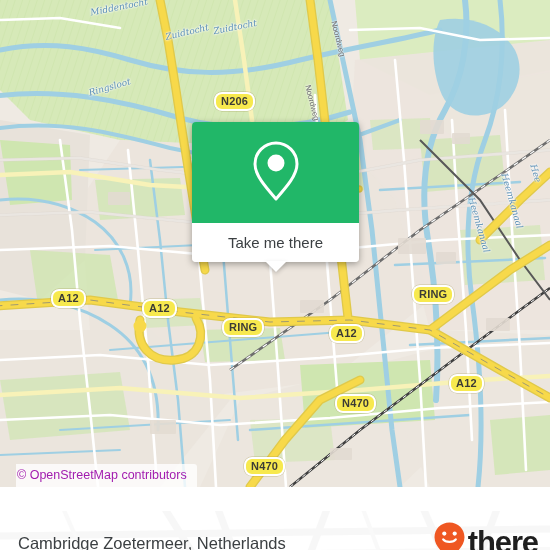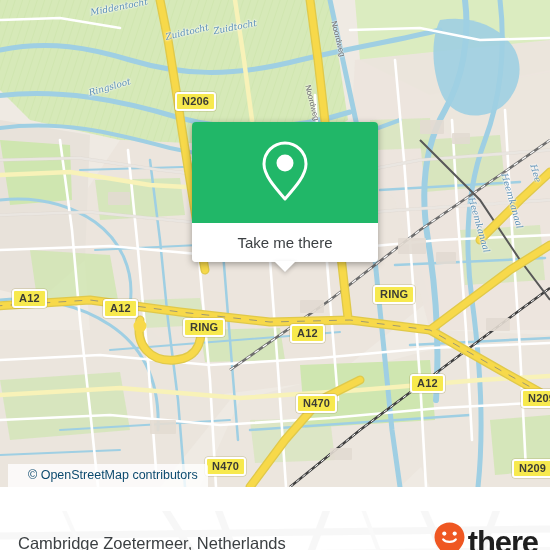--- a/index.html
+++ b/index.html
@@ -22,29 +22,30 @@
     overflow: hidden;
     background: #efeae4;
   }
   .map-svg { position: absolute; left: 0; top: 0; width: 550px; height: 487px; }
 
   
   .shield {
     position: absolute;
     background: #f7e94e;
     border: 2px solid #ffffff;
-    border-radius: 3px;
+    border-radius: 8px;
     color: #3b3b36;
     font-size: 11px;
     font-weight: bold;
     letter-spacing: .2px;
     padding: 1px 5px 2px 5px;
     line-height: 12px;
     white-space: nowrap;
     box-shadow: 0 0 0 0.5px rgba(150,140,60,.45);
+    margin-left: 39px;
   }
 
   
   .waterlabel {
     position: absolute;
     color: #5b8fb5;
     font-family: "DejaVu Serif", serif;
     font-style: italic;
     font-size: 9px;
     white-space: nowrap;
@@ -55,21 +56,21 @@
     color: #6b6b6b;
     font-size: 8px;
     white-space: nowrap;
     text-shadow: 0 0 2px #fff, 0 0 2px #fff;
   }
 
   
   #popup {
     position: absolute;
     left: 192px; top: 122px;
-    width: 186px; height: 140px;
+    width: 167px; height: 140px;
     border-radius: 4px;
     box-shadow: 0 2px 7px rgba(0,0,0,.35);
     overflow: visible;
     z-index: 40;
   }
   #popup-green {
     width: 100%; height: 101px;
     background: #21b768;
     border-radius: 4px 4px 0 0;
     display: flex; align-items: center; justify-content: center;
@@ -89,25 +90,25 @@
     width: 0; height: 0;
     border-left: 11px solid transparent;
     border-right: 11px solid transparent;
     border-top: 11px solid #ffffff;
     filter: drop-shadow(0 2px 2px rgba(0,0,0,.2));
   }
 
   
   #osm {
     position: absolute;
-    left: 8px; top: 464px;
+    left: 16px; top: 464px;
     background: rgba(255,255,255,.78);
-    color: #0c4a6e;
+    color: #a21caf;
     font-size: 12.5px;
-    padding: 4px 10px 5px 20px;
+    padding: 4px 10px 5px 1px;
     border-radius: 0 3px 0 0;
     z-index: 30;
     white-space: nowrap;
   }
 
   
   #footer {
     position: absolute;
     left: 0; top: 467px;
     width: 550px; height: 63px;

